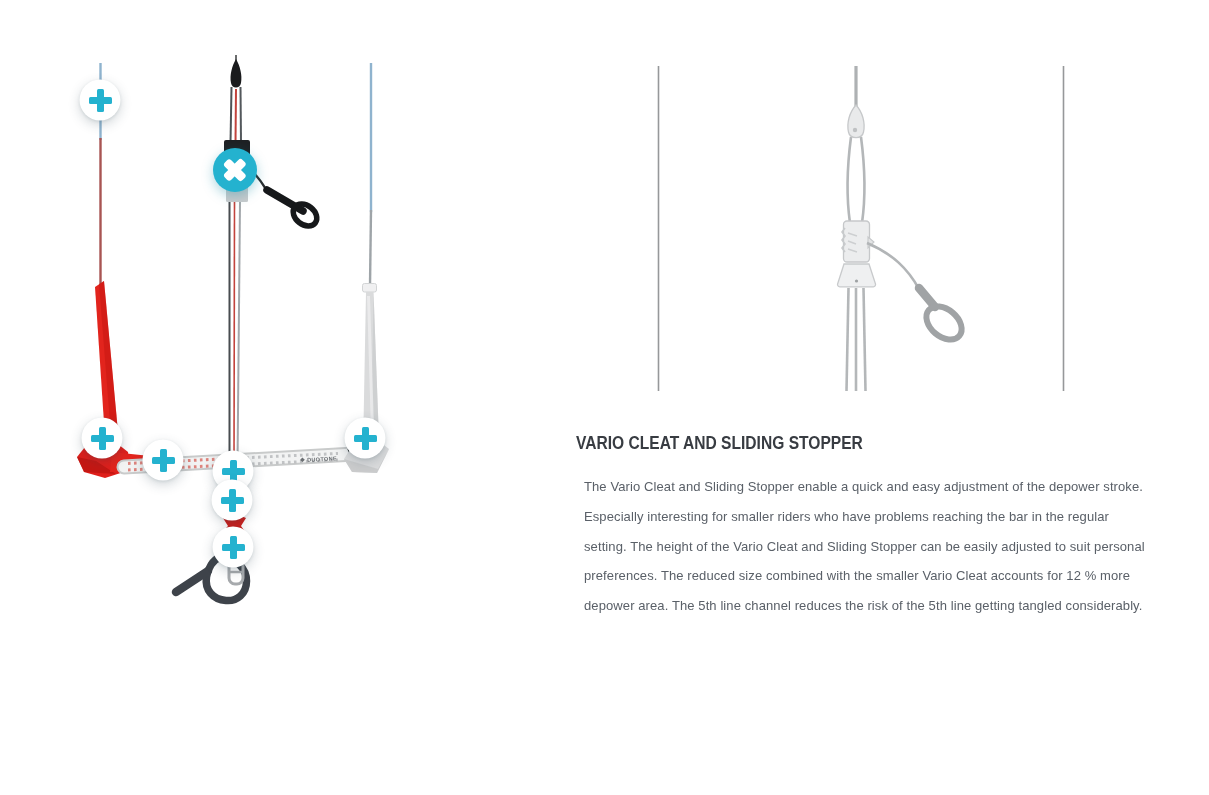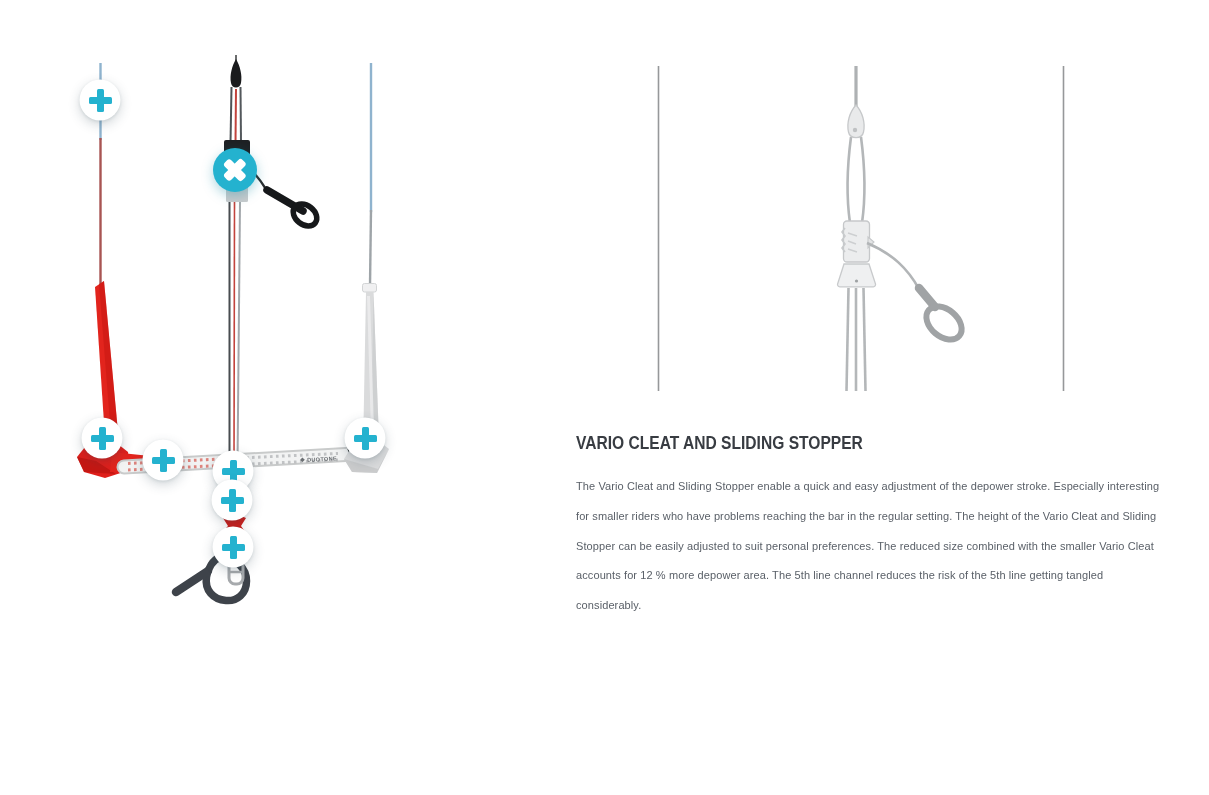--- a/index.html
+++ b/index.html
@@ -45,21 +45,21 @@
   .icon-close::after{transform:translate(-50%,-50%) rotate(90deg);}
 
   .feature{position:absolute;left:576px;top:432px;width:586px;}
   .feature h3{
     margin:0;font-size:19px;font-weight:800;color:var(--heading);
     letter-spacing:0px;white-space:nowrap;
     transform:scaleX(.82);transform-origin:0 50%;
     font-family:"Liberation Sans",sans-serif;
   }
   .feature p{
-    margin:18px 0 0;font-size:11px;line-height:29.8px;
+    margin:18px 8px 0;font-size:13px;line-height:29.8px;
     color:var(--body-text);letter-spacing:.1px;
   }
 </style>
 </head>
 <body>
 
 <div class="canvas">
 
   <section>
     <svg id="bar-art" class="art" viewBox="55 45 360 575" xmlns="http://www.w3.org/2000/svg">

